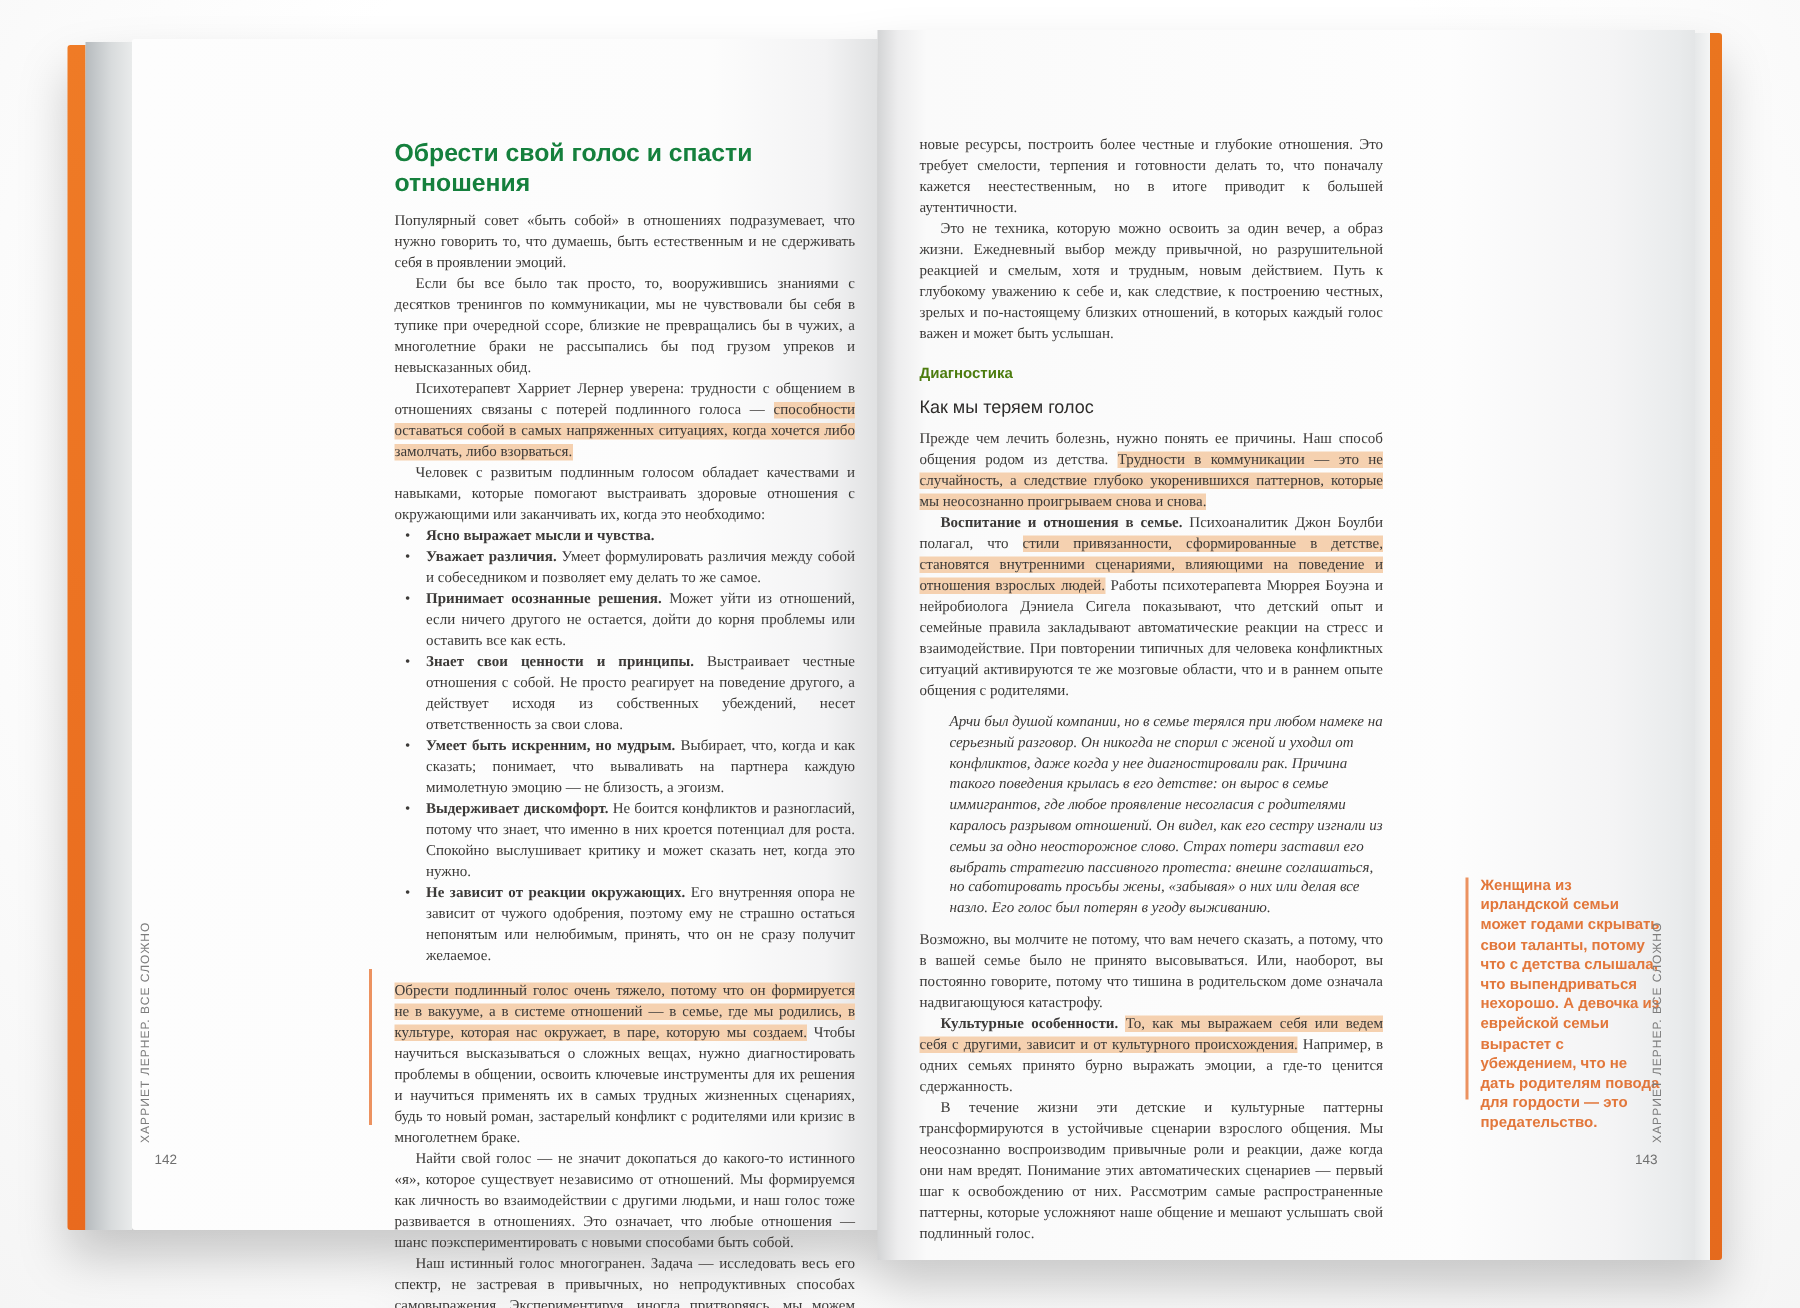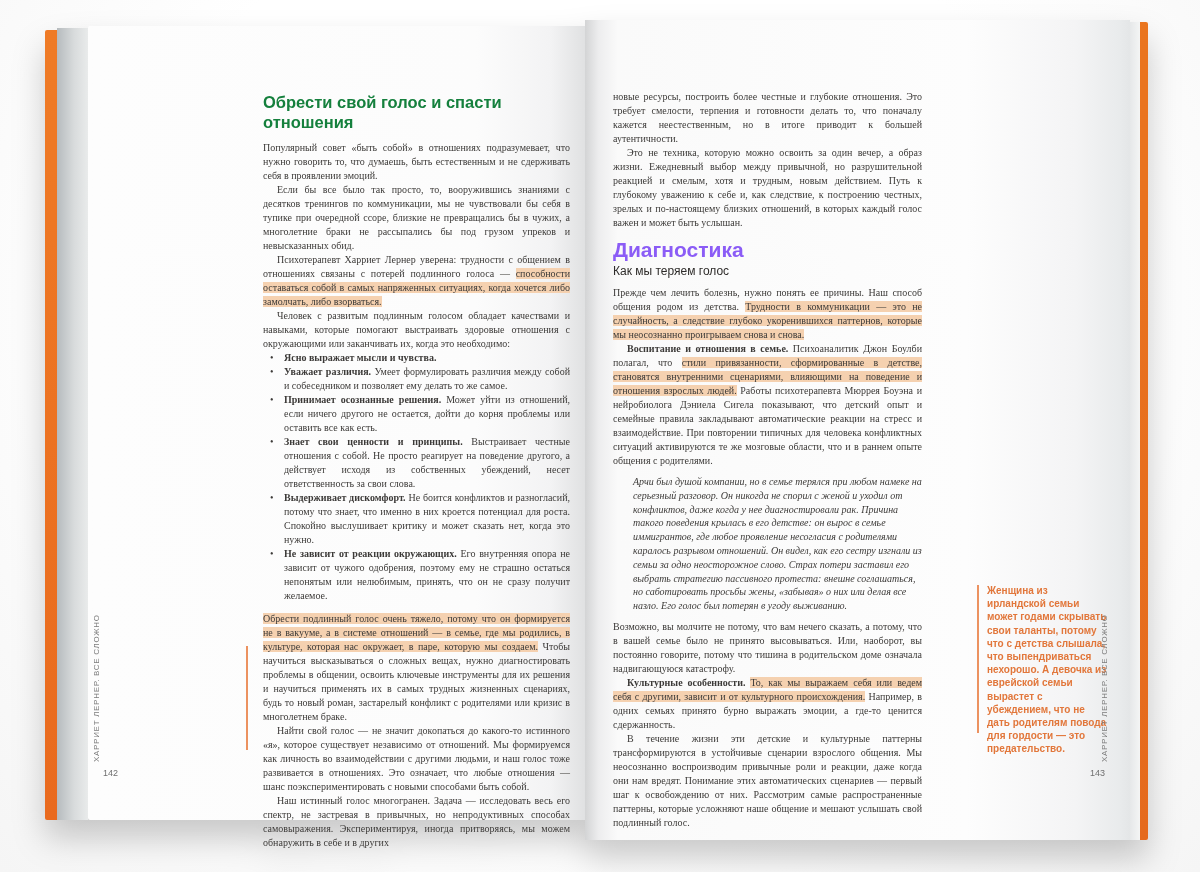--- a/index.html
+++ b/index.html
@@ -22,22 +22,22 @@
     background:linear-gradient(to right,#e6e8e9,#f4f5f5);}
   .cover-right{position:absolute;left:1140px;top:22px;width:8px;height:818px;
     background:linear-gradient(to bottom,#ea751f,#e56a1d);border-radius:0 2px 2px 0;}
 
   .body-col{position:absolute;font-size:10px;line-height:14px;color:#3c3a38;text-align:justify;}
   .col-left{left:263px;top:92px;width:307px;}
   .col-right{left:613px;top:90px;width:309px;}
 
   h1.chapter{font-family:"Liberation Sans",sans-serif;font-size:16.5px;line-height:20px;
     font-weight:bold;color:#15803d;margin:0 0 9px 0;text-align:left;}
-  h2.section{font-family:"Liberation Sans",sans-serif;font-size:21px;font-weight:bold;
-    color:#8b5cf6;margin:13px 0 7px 0;text-align:left;}
+  h2.section{font-family:"Liberation Sans",sans-serif;font-size:10px;font-weight:bold;
+    color:#4d7c0f;margin:13px 0 7px 0;text-align:left;}
   h3.subsection{font-family:"Liberation Sans",sans-serif;font-size:12px;font-weight:normal;
     color:#2e2c2a;margin:0 0 8px 0;text-align:left;}
 
   .para{margin:0;}
   .para.indent{text-indent:14px;}
   .b{font-weight:bold;}
   .hl{background:#f5d1b0;box-decoration-break:clone;-webkit-box-decoration-break:clone;}
   .bullet{position:relative;padding-left:21px;margin:0;}
   .bullet::before{content:"\2022";position:absolute;left:7px;top:0;color:#3c3a38;}
   .closing{margin-top:9px;}
@@ -78,20 +78,21 @@
         <div class="para"><span>Популярный совет «быть собой» в отношениях подразумевает, что нужно говорить то, что думаешь, быть естественным и не сдерживать себя в проявлении эмоций.</span></div>
         <div class="para indent"><span>Если бы все было так просто, то, вооружившись знаниями с десятков тренингов по коммуникации, мы не чувствовали бы себя в тупике при очередной ссоре, близкие не превращались бы в чужих, а многолетние браки не рассыпались бы под грузом упреков и невысказанных обид.</span></div>
         <div class="para indent"><span>Психотерапевт Харриет Лернер уверена: трудности с общением в отношениях связаны с потерей подлинного голоса — </span><span class="hl">способности оставаться собой в самых напряженных ситуациях, когда хочется либо замолчать, либо взорваться.</span></div>
         <div class="para indent"><span>Человек с развитым подлинным голосом обладает качествами и навыками, которые помогают выстраивать здоровые отношения с окружающими или заканчивать их, когда это необходимо:</span></div>
       </div>
     <div>
         <div class="bullet"><span class="b">Ясно выражает мысли и чувства.</span></div>
         <div class="bullet"><span class="b">Уважает различия.</span><span> Умеет формулировать различия между собой и собеседником и позволяет ему делать то же самое.</span></div>
         <div class="bullet"><span class="b">Принимает осознанные решения.</span><span> Может уйти из отношений, если ничего другого не остается, дойти до корня проблемы или оставить все как есть.</span></div>
         <div class="bullet"><span class="b">Знает свои ценности и принципы.</span><span> Выстраивает честные отношения с собой. Не просто реагирует на поведение другого, а действует исходя из собственных убеждений, несет ответственность за свои слова.</span></div>
+        <div class="bullet"><span class="b">Умеет быть искренним, но мудрым.</span><span> Выбирает, что, когда и как сказать; понимает, что вываливать на партнера каждую мимолетную эмоцию — не близость, а эгоизм.</span></div>
         <div class="bullet"><span class="b">Выдерживает дискомфорт.</span><span> Не боится конфликтов и разногласий, потому что знает, что именно в них кроется потенциал для роста. Спокойно выслушивает критику и может сказать нет, когда это нужно.</span></div>
         <div class="bullet"><span class="b">Не зависит от реакции окружающих.</span><span> Его внутренняя опора не зависит от чужого одобрения, поэтому ему не страшно остаться непонятым или нелюбимым, принять, что он не сразу получит желаемое.</span></div>
       </div>
     <div class="closing">
         <div class="para"><span class="hl">Обрести подлинный голос очень тяжело, потому что он формируется не в вакууме, а в системе отношений — в семье, где мы родились, в культуре, которая нас окружает, в паре, которую мы создаем.</span><span> Чтобы научиться высказываться о сложных вещах, нужно диагностировать проблемы в общении, освоить ключевые инструменты для их решения и научиться применять их в самых трудных жизненных сценариях, будь то новый роман, застарелый конфликт с родителями или кризис в многолетнем браке.</span></div>
         <div class="para indent"><span>Найти свой голос — не значит докопаться до какого-то истинного «я», которое существует независимо от отношений. Мы формируемся как личность во взаимодействии с другими людьми, и наш голос тоже развивается в отношениях. Это означает, что любые отношения — шанс поэкспериментировать с новыми способами быть собой.</span></div>
         <div class="para indent"><span>Наш истинный голос многогранен. Задача — исследовать весь его спектр, не застревая в привычных, но непродуктивных способах самовыражения. Экспериментируя, иногда притворяясь, мы можем обнаружить в себе и в других</span></div>
       </div>
   </div>
 

